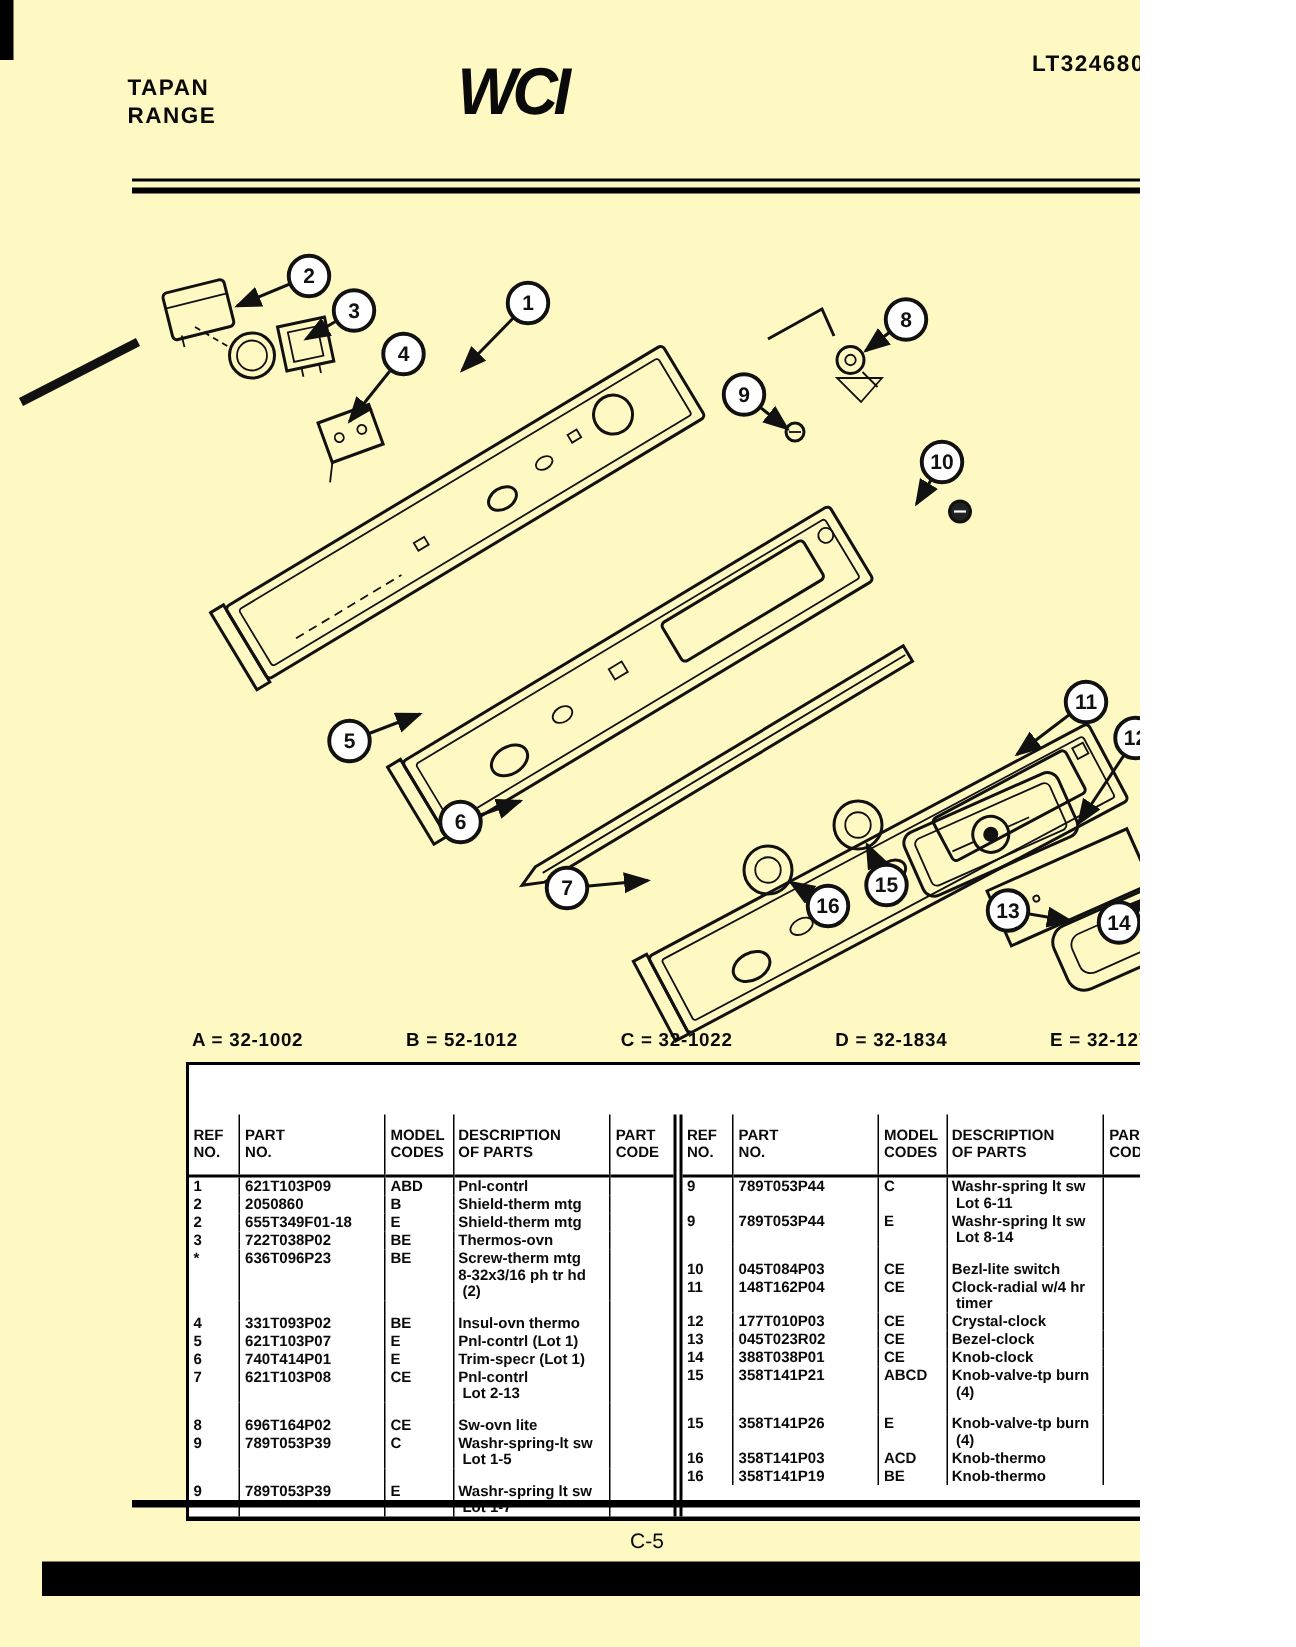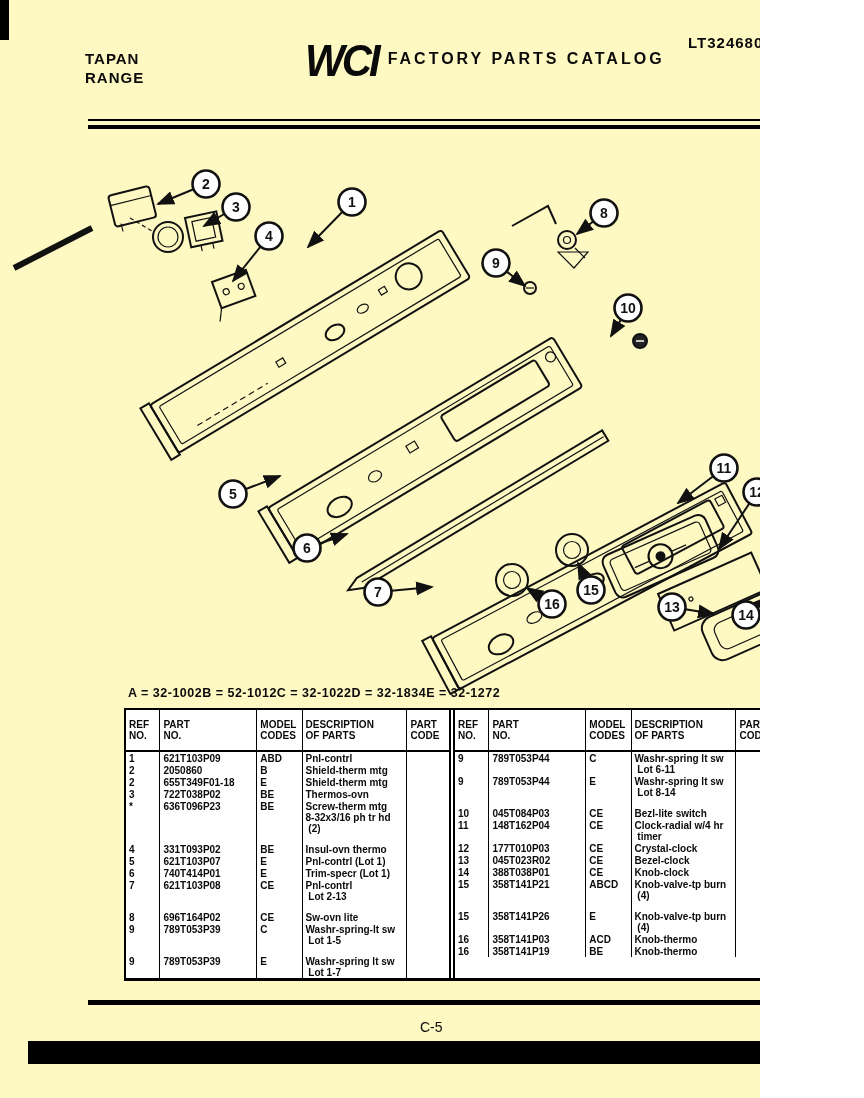--- a/index.html
+++ b/index.html
@@ -1,43 +1,43 @@
 <!DOCTYPE html>
 <html><head>
 <meta charset="utf-8">
 <style>
   html,body{margin:0;padding:0;background:#fff;}
   .page{position:relative;width:760px;height:1098px;background:#fef9c3;overflow:hidden;
         font-family:"Liberation Sans",sans-serif;color:#0a0a0a;}
   
   .brand{position:absolute;left:85px;top:50px;font-size:15px;font-weight:bold;
          letter-spacing:1px;line-height:1.25;}
-  .logo-row{position:absolute;left:305px;top:40px;display:flex;align-items:flex-start;}
+  .logo-row{position:absolute;left:305px;top:40px;display:flex;align-items:center;}
   .wci{font-size:42px;font-weight:900;font-style:italic;letter-spacing:-3px;
        line-height:1;transform:scaleY(1.05);}
   .cat-title{font-size:16px;font-weight:bold;letter-spacing:3px;margin-left:10px;margin-top:10px;}
   .doc-number{position:absolute;left:688px;top:34px;font-size:15px;font-weight:bold;letter-spacing:1px;}
   .header-rule{position:absolute;left:88px;top:119px;width:688px;height:4px;
                border-top:2px solid #000;border-bottom:4px solid #000;}
   
   svg.diagram{position:absolute;left:0;top:0;}
   svg.diagram *{vector-effect:non-scaling-stroke;}
   .st{stroke:#111;stroke-width:2;fill:none;}
   .thin{stroke:#111;stroke-width:1.2;fill:none;}
   .callout-circle{fill:#fff;stroke:#111;stroke-width:2.6;}
   .callout-line{stroke:#111;stroke-width:2;}
   .callout-num{font:bold 14px "Liberation Sans",sans-serif;fill:#111;
                text-anchor:middle;}
   
   .model-legend{position:absolute;left:128px;top:686px;width:646px;display:flex;
-                justify-content:flex-start;font-size:12.5px;font-weight:bold;letter-spacing:0.5px;}
+                justify-content:space-between;font-size:12.5px;font-weight:bold;letter-spacing:0.5px;}
   
   .parts-wrap{position:absolute;left:124px;top:708px;width:652px;display:flex;column-gap:2px;
               border:2.5px solid #000;border-bottom-width:3px;background:#fff;}
-  .half{width:50%;}
+  .half{width:50%;margin-top:33px;}
   .half.left{border-right:2px solid #000;}
   .half.right{border-left:2px solid #000;}
   table.parts{width:100%;border-collapse:collapse;table-layout:fixed;}
   table.parts th{font-size:10px;font-weight:bold;text-align:left;vertical-align:middle;
                  white-space:pre-line;line-height:1.15;height:36px;padding:2px 3px;
                  border-bottom:2.5px solid #000;}
   table.parts td{font-size:10px;font-weight:bold;vertical-align:top;line-height:11px;
                  padding:0.5px 3px;white-space:pre-wrap;}
   table.parts th:nth-child(-n+4),table.parts td:nth-child(-n+4){border-right:1.5px solid #000;}
   table.parts col.c-ref{width:10.5%;} table.parts col.c-part{width:30%;}
@@ -60,21 +60,20 @@
 
   <div class="edge-mark"></div>
 
   <div class="brand">
     <div>TAPAN</div>
     <div>RANGE</div>
   </div>
 
   <div class="logo-row">
     <span class="wci">WCI</span>
-    <span class="cat-title">FACTORY PARTS CATALOG</span>
   </div>
 
   <div class="doc-number">LT32468070</div>
 
   <div class="header-rule"></div>
 
   <svg class="diagram" width="864" height="700" viewBox="0 0 864 700" xmlns="http://www.w3.org/2000/svg">
     <defs>
       <marker id="arw" markerWidth="9" markerHeight="8" refX="8" refY="3.5" orient="auto">
         <path d="M0,0 L9,3.5 L0,7 Z" fill="#111"></path>

